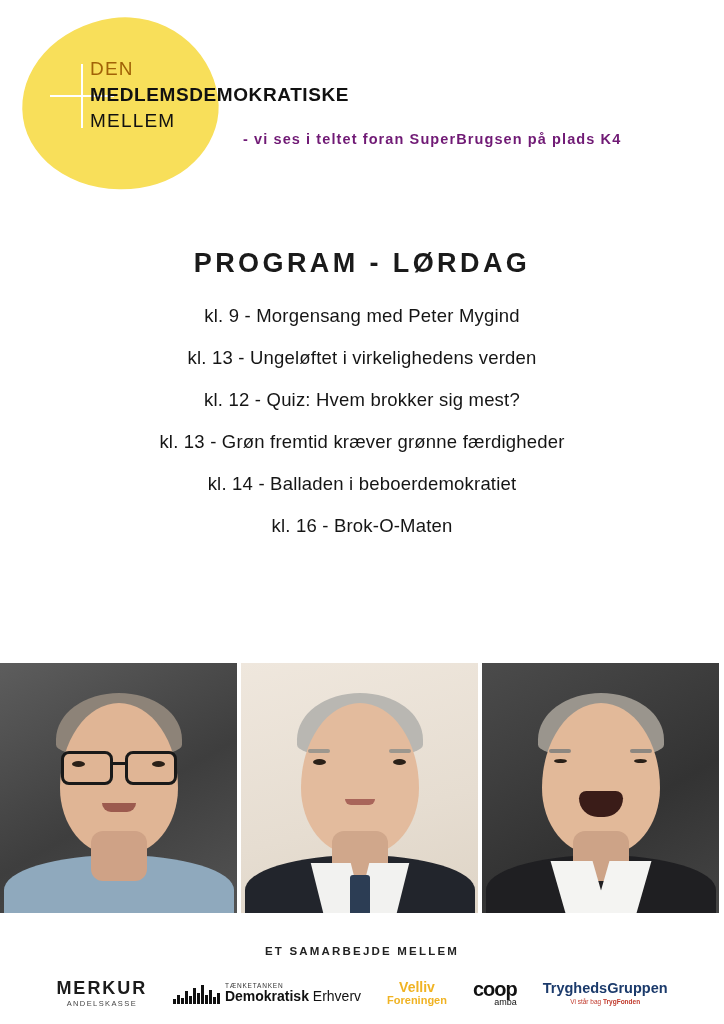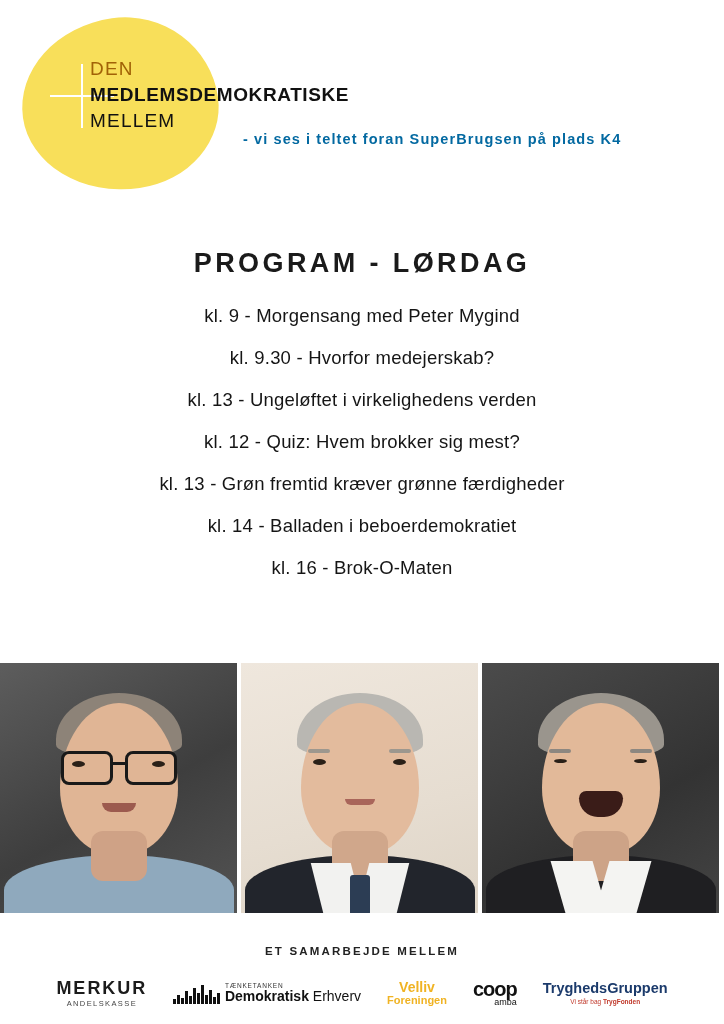--- a/index.html
+++ b/index.html
@@ -80,21 +80,21 @@
     font-weight: 400;
     color: #111;
   }
   .tagline {
     position: absolute;
     left: 243px;
     top: 131px;
     font-size: 14.5px;
     letter-spacing: 1.1px;
     font-weight: 700;
-    color: #0369a1;
+    color: #701a75;
     white-space: nowrap;
   }
 
   
   .program {
     text-align: center;
     padding: 0 40px;
   }
   .program-title {
     font-size: 27px;
@@ -338,21 +338,20 @@
     <div class="logo-line2">MEDLEMSDEMOKRATISKE</div>
     <div class="logo-line3">MELLEM</div>
   </div>
   <div class="tagline">- vi ses i teltet foran SuperBrugsen på plads K4</div>
 </div>
 
 <div class="program">
   <div class="program-title">PROGRAM - LØRDAG</div>
   <ul class="program-list">
     <li class="program-item">kl. 9 - Morgensang med Peter Mygind</li>
-    <li class="program-item">kl. 9.30 - Hvorfor medejerskab?</li>
     <li class="program-item">kl. 13 - Ungeløftet i virkelighedens verden</li>
     <li class="program-item">kl. 12 - Quiz: Hvem brokker sig mest?</li>
     <li class="program-item">kl. 13 - Grøn fremtid kræver grønne færdigheder</li>
     <li class="program-item">kl. 14 - Balladen i beboerdemokratiet</li>
     <li class="program-item">kl. 16 - Brok-O-Maten</li>
   </ul>
 </div>
 
 <div class="photos">
 

